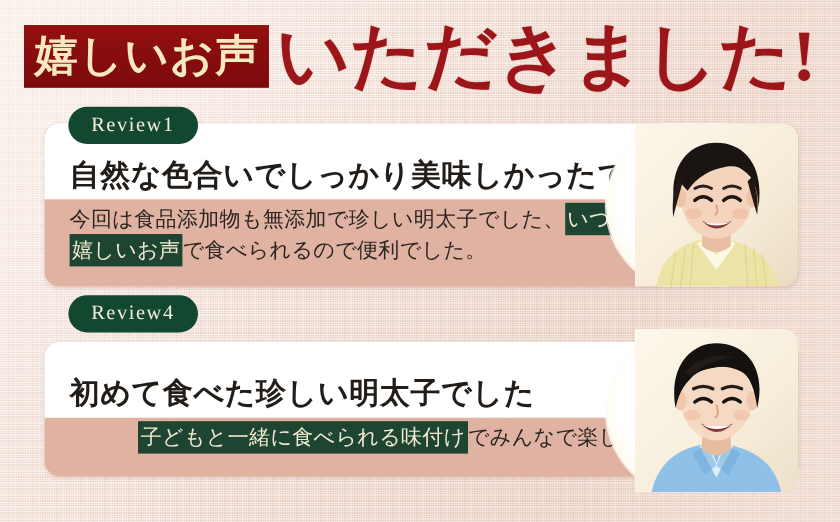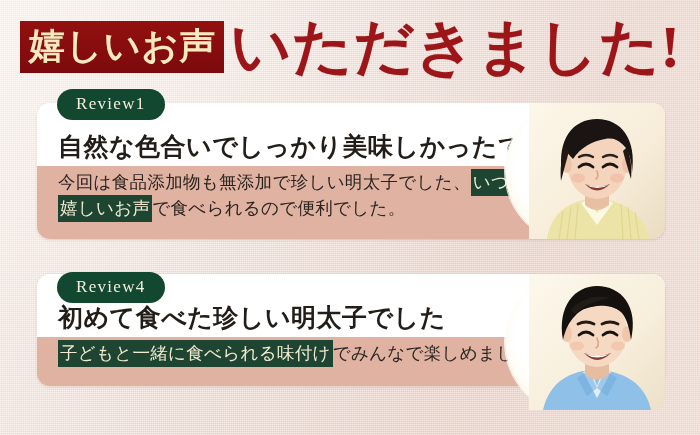--- a/index.html
+++ b/index.html
@@ -67,21 +67,21 @@
   
   .card {
     position: absolute;
     left: 37px;
     width: 628px;
     border-radius: 13px;
     overflow: hidden;
     box-shadow: 0 1px 3px rgba(140,100,88,0.18);
   }
   #card-1 { top: 103px; height: 136px; }
-  #card-2 { top: 274px; height: 112px; }
+  #card-2 { top: 285px; height: 112px; text-align: center; }
 
   .card-head {
     position: relative;
     height: 63px;
     background: #ffffff;
     display: flex;
     align-items: flex-end;
   }
   .card-headline {
     font-size: 25px;
@@ -121,21 +121,21 @@
     color: #f4eedc;
     border-radius: 999px;
     font-size: 17px;
     line-height: 1;
     padding: 6px 19px 8px 19px;
     letter-spacing: 1.3px;
     z-index: 6;
     font-weight: 400;
   }
   #badge-1 { top: 89px; }
-  #badge-2 { top: 272px; }
+  #badge-2 { top: 246px; }
 
   
   .avatar-clip {
     position: absolute;
     left: 37px;
     width: 628px;
     height: 136px;
     border-radius: 13px;
     overflow: hidden;
     pointer-events: none;

